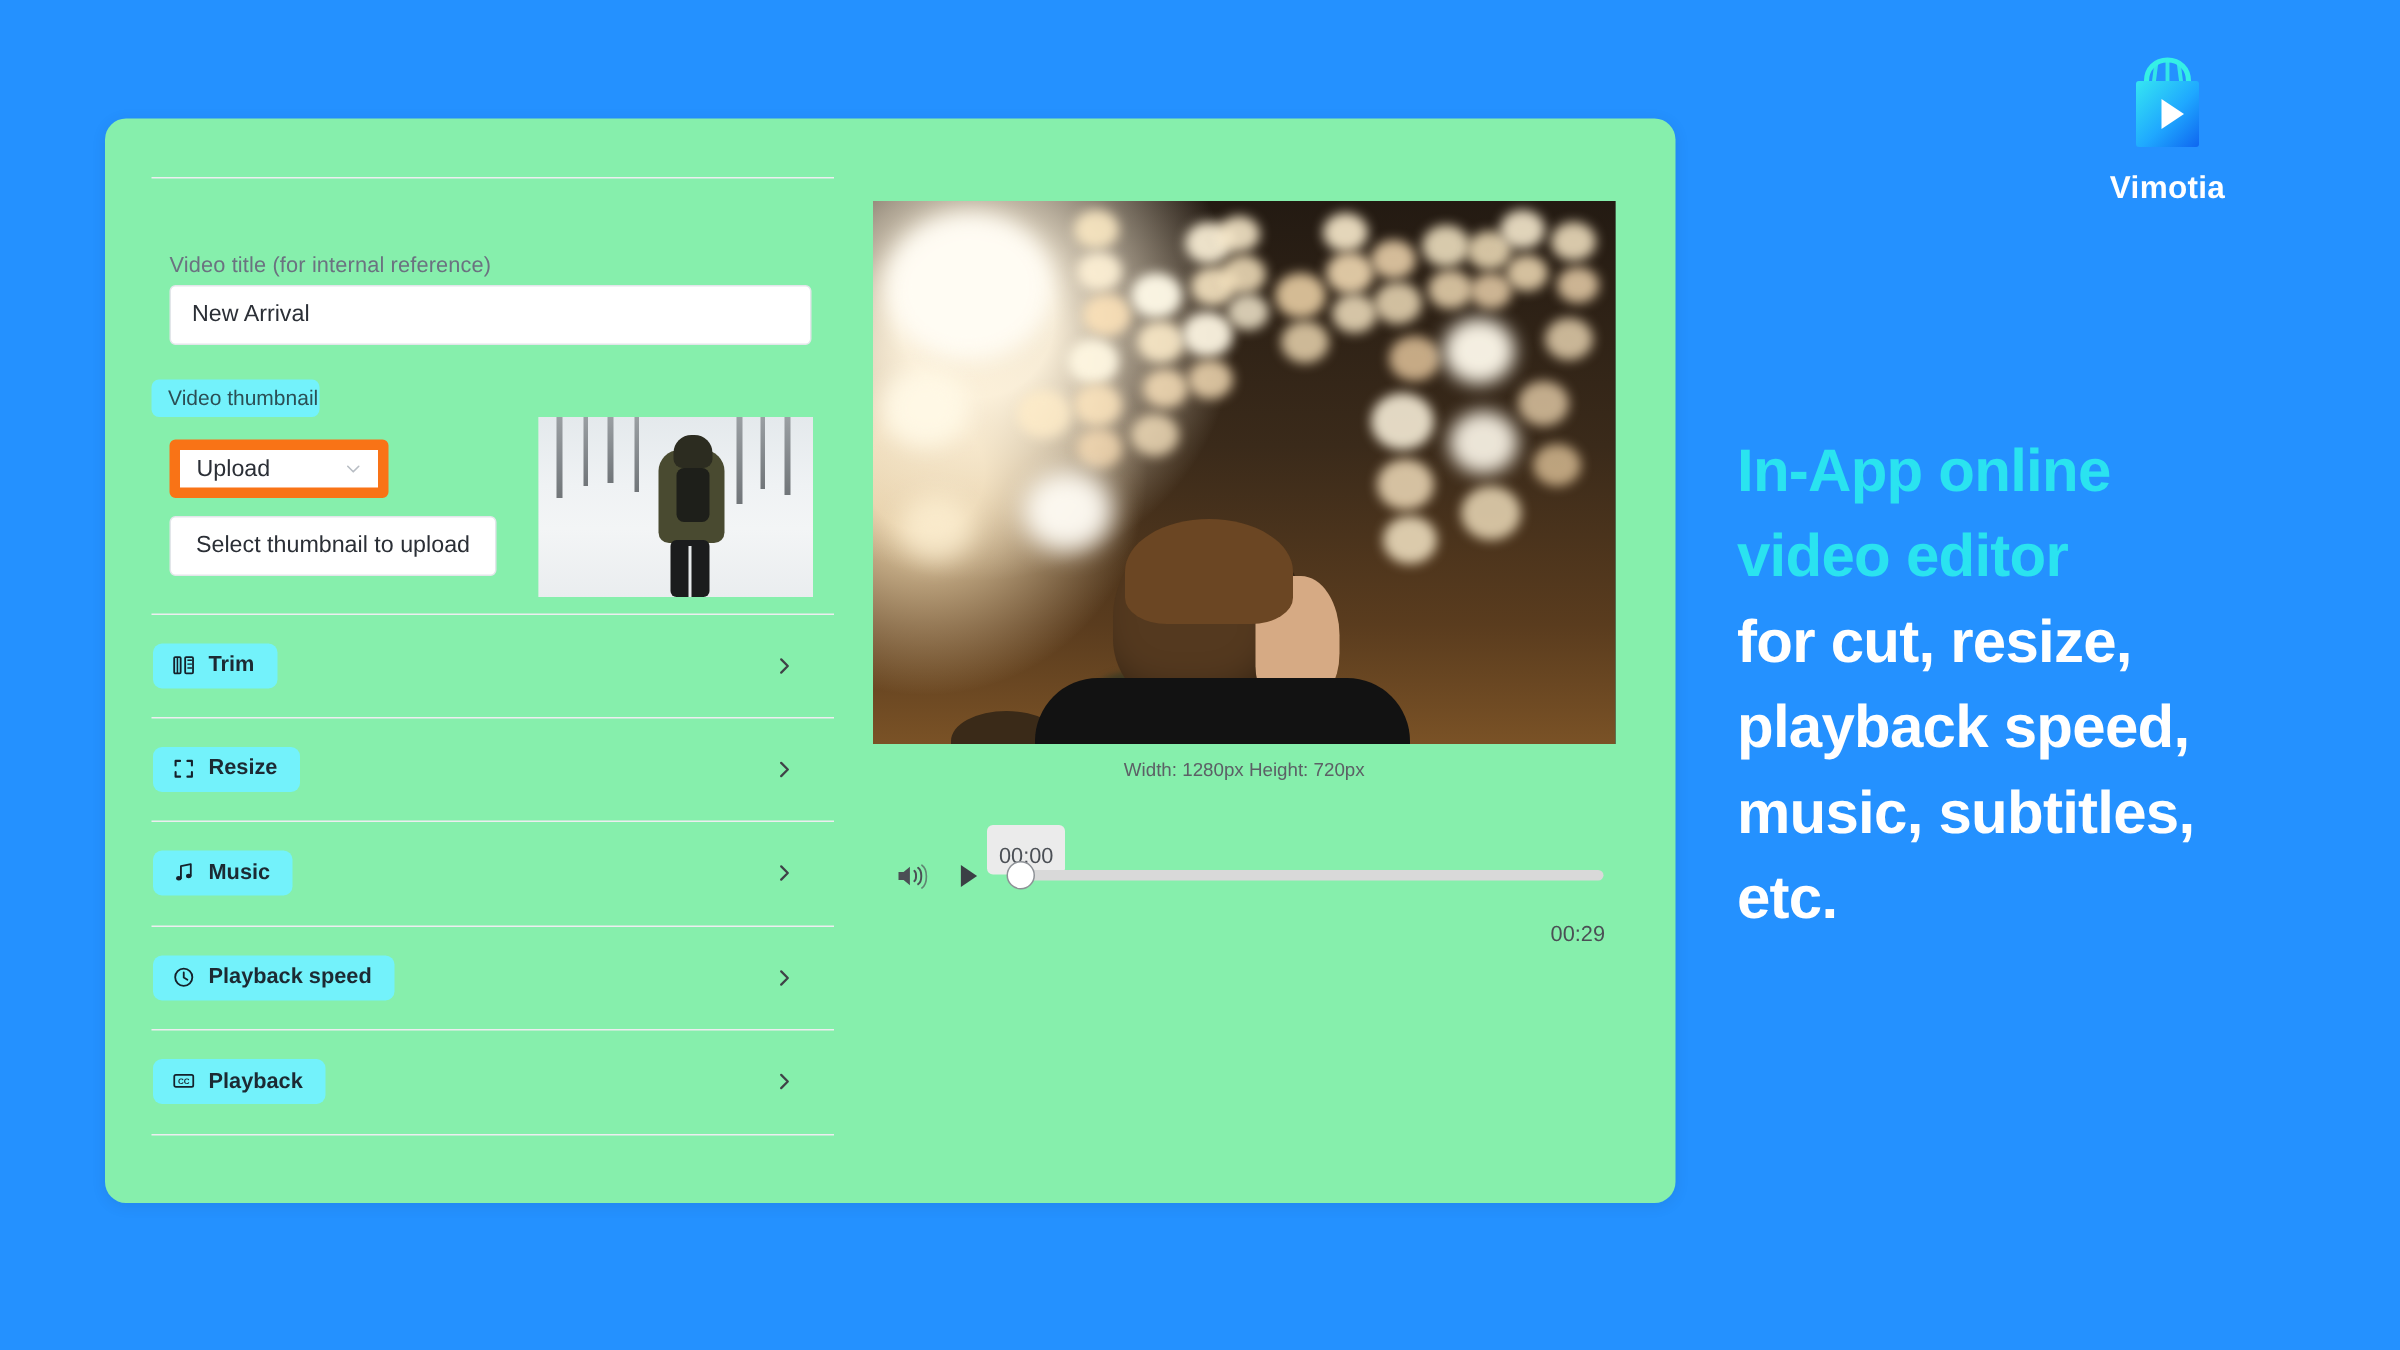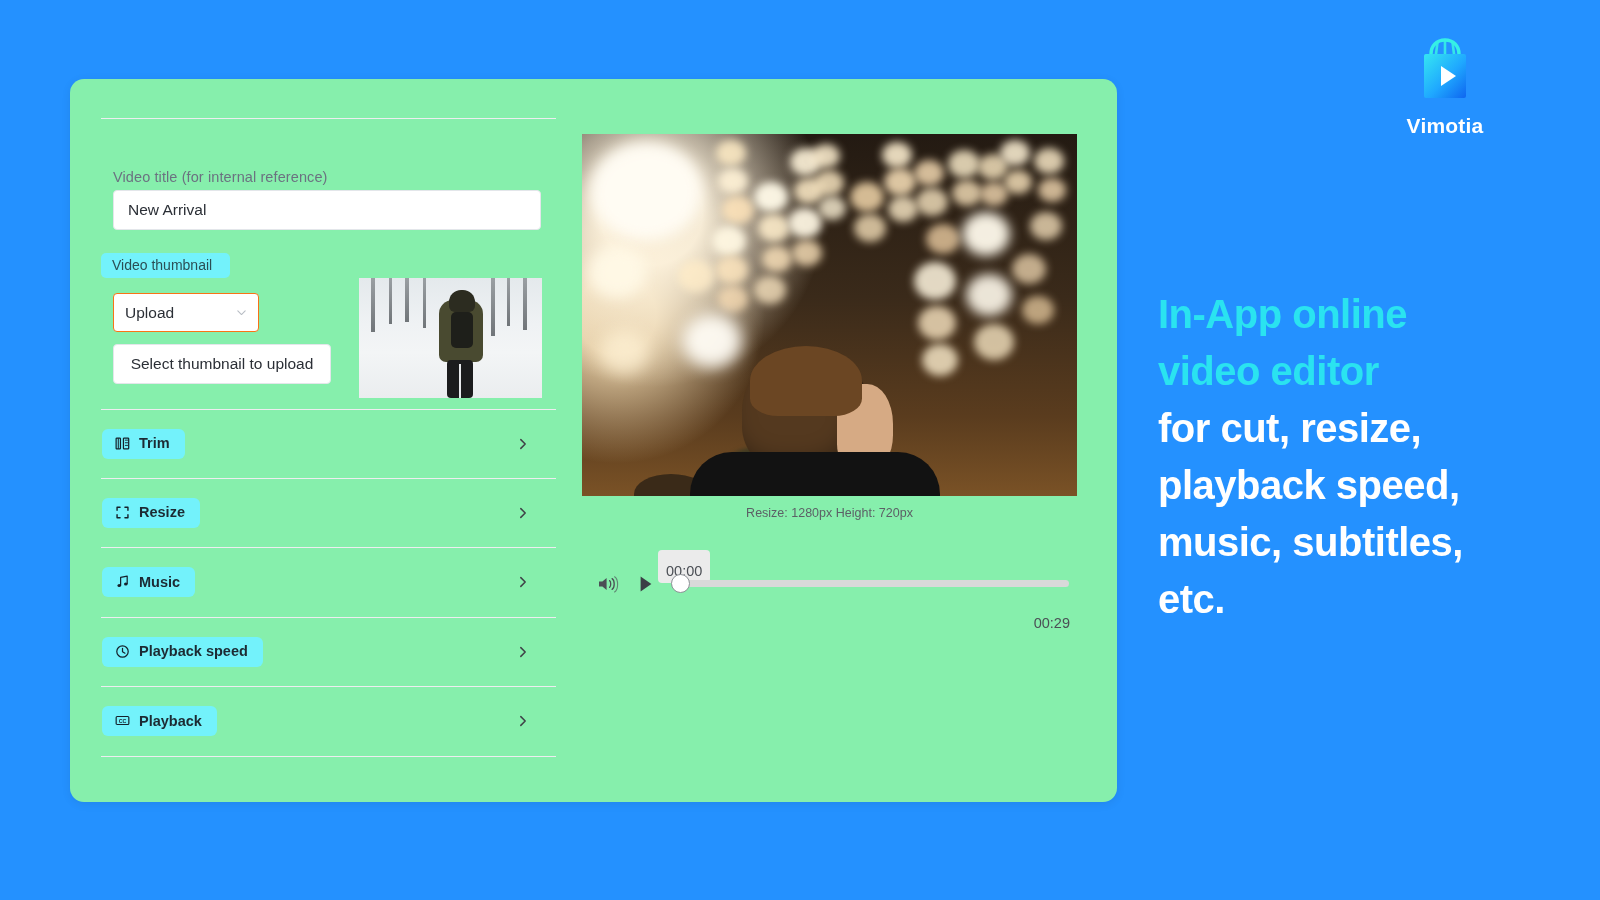--- a/index.html
+++ b/index.html
@@ -54,30 +54,30 @@
     padding:0 14px;
     outline:none;
   }
 
   #thumbnail-badge {
     position:absolute;
     left:0px; top:135px;
     background:#73F2FB;
     color:#2b4f55;
     font-size:14px;
-    padding:5px 18px 6px 11px;
+    padding:5px 1px 6px 11px;
     border-radius:5px;
     line-height:1;
   }
 
   #upload-select {
     position:absolute;
     left:12px; top:175px;
     width:146px; height:39px;
-    border:1px solid #f97316;
+    border:7px solid #f97316;
     border-radius:4px;
     background:#fff;
     display:flex; align-items:center;
     padding:0 11px;
   }
   #upload-select .sel-text {
     flex:1;
     font-size:15.5px;
     color:#2b2f36;
   }
@@ -524,21 +524,21 @@
       <div class="bk" style="left:18px; top:196px; width:48px;  height:44px; background:rgba(255,242,214,.7); filter:blur(8px);"></div>
 
       <div class="fur-collar"></div>
       <div class="figure-head"></div>
       <div class="figure-face"></div>
       <div class="figure-hair-over"></div>
       <div class="second-head"></div>
       <div class="figure-body"></div>
     </div>
 
-    <div id="dimensions-label">Resize: 1280px Height: 720px</div>
+    <div id="dimensions-label">Width: 1280px Height: 720px</div>
 
     <div id="transport">
 
       <span id="volume-btn">
         <svg width="22" height="20" viewBox="0 0 22 20" fill="none">
           <path d="M2 7.4h3.4L9.6 3.9v12.2L5.4 12.6H2z" fill="#4b4f55"></path>
           <path d="M12.6 6.6c1.5 1 1.5 5.8 0 6.8" stroke="#4b4f55" stroke-width="1.3" stroke-linecap="round"></path>
           <path d="M15.1 4.6c2.8 1.8 2.8 9 0 10.8" stroke="#4b4f55" stroke-width="1.3" stroke-linecap="round"></path>
           <path d="M17.6 2.8c4 2.6 4 12.6 0 15.2" stroke="#4b4f55" stroke-width="1.1" stroke-linecap="round" opacity=".65"></path>
         </svg>

